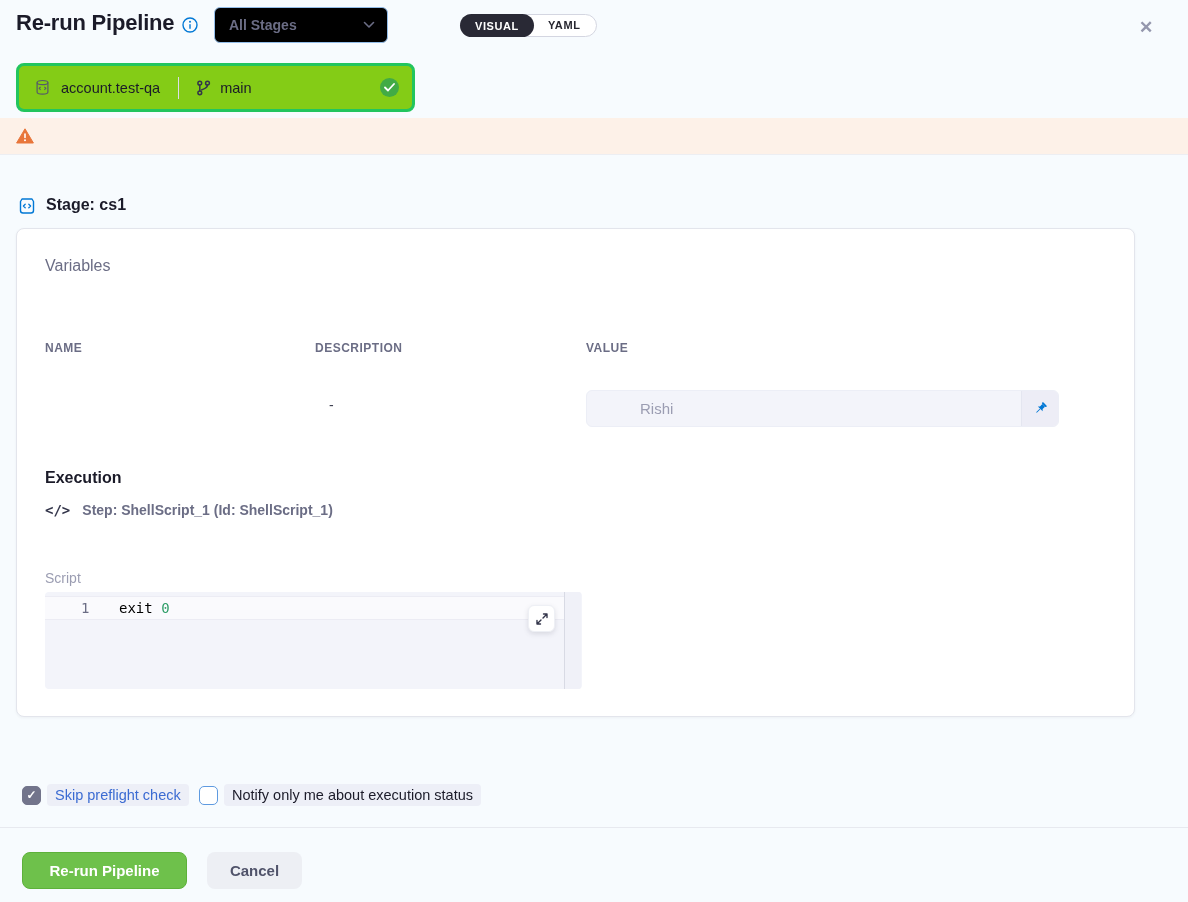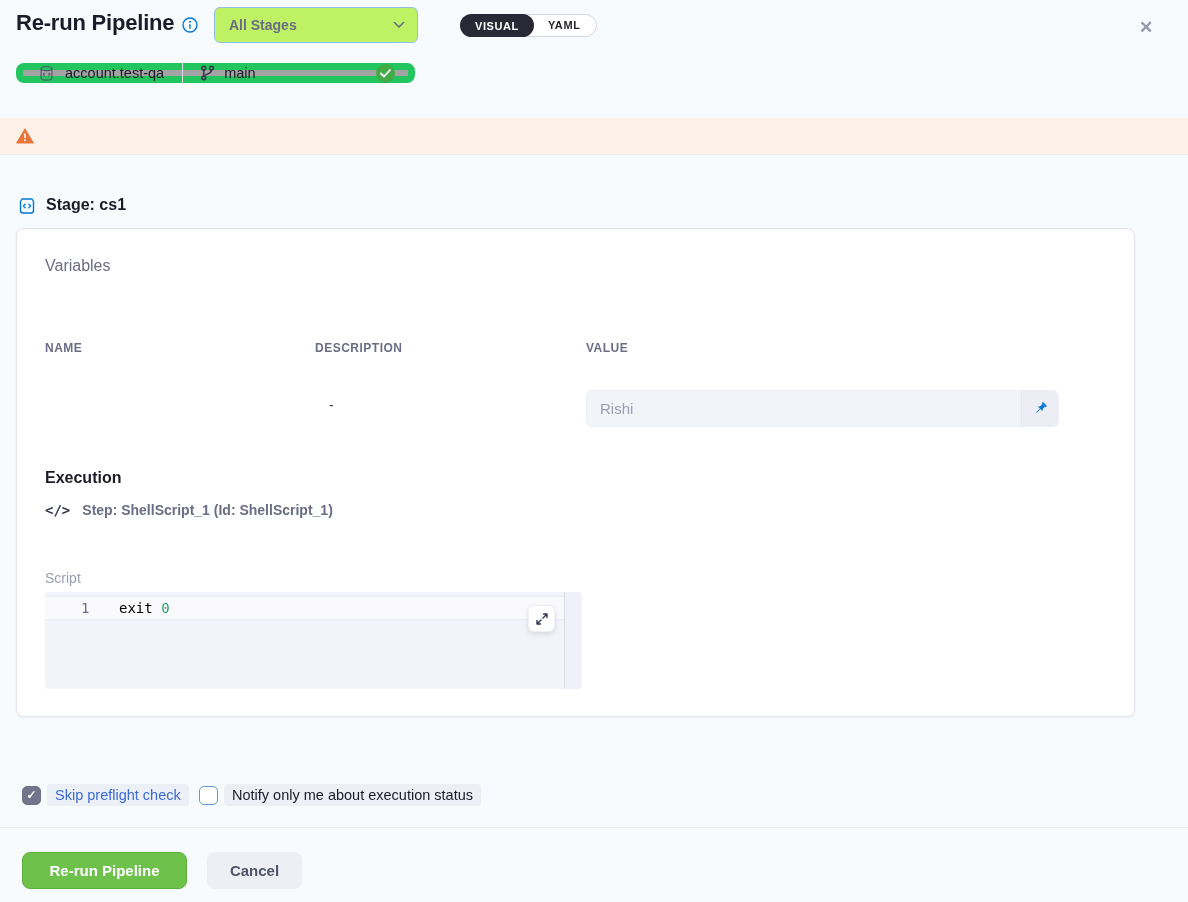--- a/index.html
+++ b/index.html
@@ -3,32 +3,32 @@
 <meta charset="utf-8">
 <style>
   * { margin:0; padding:0; box-sizing:border-box; }
   html,body { width:1188px; height:902px; }
   body { font-family:"Liberation Sans", sans-serif; background:#f7fbfe; position:relative; overflow:hidden; }
   .abs { position:absolute; }
 
   
   .page-title { left:16px; top:10px; font-size:22px; font-weight:700; color:#1b1b29; letter-spacing:-0.2px; }
   .info-icon { left:182px; top:17px; width:16px; height:16px; }
-  .stage-select { left:214px; top:7px; width:204px; height:36px; background:#bef264; border:1.5px solid #93bde9; border-radius:6px;
+  .stage-select { left:214px; top:7px; width:174px; height:36px; background:#000000; border:1.5px solid #93bde9; border-radius:6px;
       display:flex; align-items:center; justify-content:space-between; padding:0 12px 0 14px; cursor:pointer; }
   .stage-select .lbl { font-size:14px; font-weight:600; color:#6b6d85; }
   .view-toggle { left:460px; top:14px; height:23px; display:inline-flex; align-items:center; background:#ffffff;
       border:1px solid #d4d6e1; border-radius:12px; }
   .toggle-seg { font-size:11px; font-weight:700; letter-spacing:0.6px; padding:0 15px; height:23px; line-height:23px; cursor:pointer; }
   .toggle-seg.active { background:#292935; color:#ffffff; border-radius:12px; margin:-1px; height:23px; line-height:25px; }
   .toggle-seg.inactive { color:#26262f; }
   .close-btn { left:1139px; top:19px; font-size:17px; color:#9497ad; cursor:pointer; line-height:1; font-weight:700; }
 
   
-  .context-chip { left:16px; top:63px; width:399px; height:20px; background:#a3a3a3; border:7px solid #22c55e; border-radius:8px;
+  .context-chip { left:16px; top:63px; width:399px; height:49px; background:#84cc16; border:3px solid #22c55e; border-radius:8px;
       display:flex; align-items:center; }
   .context-chip .repo-name { margin-left:10px; font-size:14.5px; color:#1b1b29; }
   .chip-divider { width:1px; height:22px; background:#dcdee8; margin:0 17px 0 18px; }
   .context-chip .branch-name { margin-left:9px; font-size:14.5px; color:#1b1b29; }
   .status-ok { margin-left:auto; margin-right:13px; width:19px; height:19px; border-radius:50%; background:#42ab45;
       display:flex; align-items:center; justify-content:center; }
 
   
   .warning-banner { left:0; top:118px; width:1188px; height:37px; background:#fdf1e8; border-bottom:1px solid #edeef2;
       display:flex; align-items:center; padding-left:16px; }
@@ -42,21 +42,21 @@
   .card { left:16px; top:228px; width:1119px; height:489px; background:#ffffff; border:1px solid #e3e5ec; border-radius:8px;
       box-shadow:0 1px 3px rgba(40,41,61,0.05); }
   .section-title-muted { left:28px; top:28px; font-size:16px; color:#6b6d85; }
   .col-head { font-size:12px; font-weight:700; color:#6b6d85; letter-spacing:0.5px; top:112px; }
   .col-name { left:28px; } .col-desc { left:298px; } .col-value { left:569px; }
   .var-name-cell { left:28px; top:160px; font-size:14px; line-height:20px; }
   .var-name { font-weight:700; color:#1b1b29; }
   .var-optional { color:#6b6d85; }
   .var-type { color:#404253; }
   .var-desc { left:312px; top:168px; font-size:14px; color:#404253; }
-  .value-input-wrap { left:569px; top:161px; width:473px; height:37px; background:#f3f4fa; border:1px solid #eceef6; border-radius:6px; }
+  .value-input-wrap { left:569px; top:161px; width:473px; height:37px; background:#f3f4fa; border:1px solid #eceef6; border-radius:6px;padding-left:40px; }
   .value-input { width:100%; height:100%; background:transparent; border:none; outline:none; padding:0 44px 0 13px;
       font-size:15px; color:#1b1b29; font-family:"Liberation Sans", sans-serif; }
   .value-input::placeholder { color:#9b9db2; opacity:1; }
   .pin-btn { position:absolute; right:0; top:0; width:37px; height:35px; background:#ededf6; border-left:1px solid #e4e6f0;
       border-radius:0 5px 5px 0; display:flex; align-items:center; justify-content:center; cursor:pointer; }
 
   .exec-title { left:28px; top:240px; font-size:16px; font-weight:700; color:#1b1b29; }
   .step-row { left:28px; top:273px; display:flex; align-items:center; }
   .code-glyph { font-size:14px; font-weight:700; color:#33354a; font-family:"DejaVu Sans Mono", monospace; }
   .step-label { margin-left:12px; font-size:14px; font-weight:700; color:#6b6d85; }

